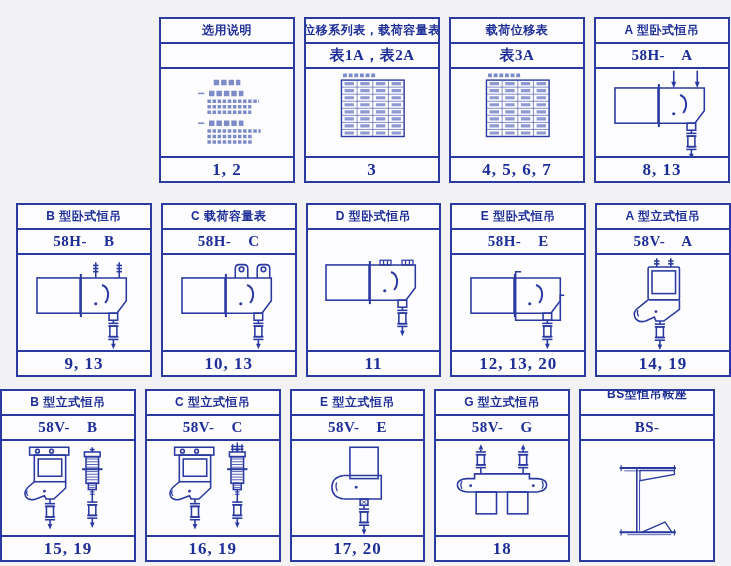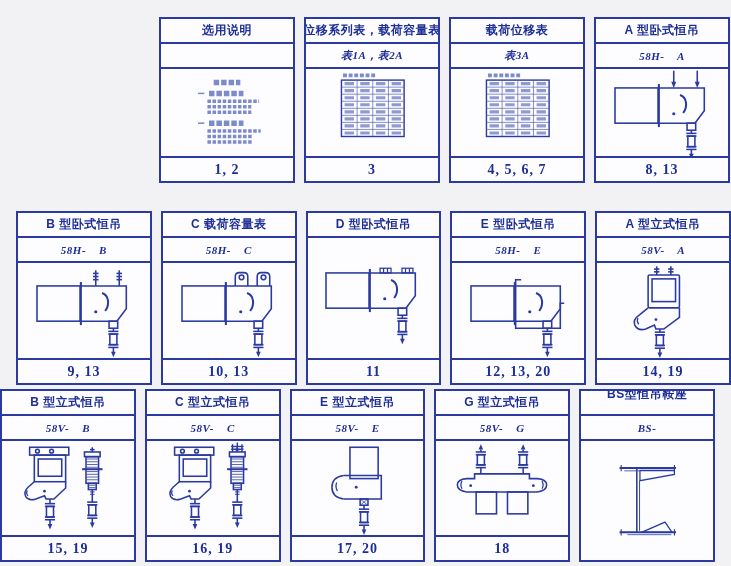--- a/index.html
+++ b/index.html
@@ -5,43 +5,43 @@
   :root{
     --ink:#2b3aa0; --text:#1e2e97; --bg:#f2f1f4; --card:#fdfdff; --faint:#7e8bc9;
   }
   html,body{margin:0;padding:0;}
   body{
     width:731px;height:566px;background:var(--bg);
     font-family:"Liberation Sans", sans-serif;position:relative;overflow:hidden;
   }
   .row{position:absolute;display:flex;gap:9px;}
   .row1{top:17px;left:159px;width:571px;height:166px;}
-  .row2{top:203px;left:16px;width:715px;height:174px;margin-top:8px;}
+  .row2{top:203px;left:16px;width:715px;height:174px;}
   .row3{top:389px;left:0;width:715px;height:173px;}
   .card{
     flex:1;display:flex;flex-direction:column;background:var(--card);
     border:2px solid var(--ink);box-sizing:border-box;min-width:0;
   }
   .ct{
     height:23px;flex:0 0 23px;border-bottom:2px solid var(--ink);
     display:flex;align-items:center;justify-content:center;
     font-size:12px;font-weight:bold;color:var(--text);letter-spacing:.5px;white-space:nowrap;overflow:hidden;
   }
   .ct.u span{border-bottom:1.5px solid var(--text);padding-bottom:16px;}
   .cs{
     height:23px;flex:0 0 23px;border-bottom:2px solid var(--ink);
     display:flex;align-items:center;justify-content:center;
-    font-family:"Liberation Serif", serif;font-size:11px;font-weight:600;
-    color:var(--text);white-space:pre;letter-spacing:.5px;font-style:italic;
+    font-family:"Liberation Serif", serif;font-size:15px;font-weight:600;
+    color:var(--text);white-space:pre;letter-spacing:.5px;
   }
   .cb{flex:1;display:flex;align-items:center;justify-content:center;overflow:hidden;}
   .cf{
     height:23px;flex:0 0 23px;border-top:2px solid var(--ink);
     display:flex;align-items:center;justify-content:center;
-    font-family:"Liberation Serif", serif;font-size:14px;font-weight:600;
+    font-family:"Liberation Serif", serif;font-size:17px;font-weight:600;
     color:var(--text);letter-spacing:1px;
   }
   svg.dwg{width:120px;height:94px;color:var(--ink);display:block;}
   .defs{position:absolute;width:0;height:0;}
 </style>
 </head>
 <body>
 
 <svg class="defs" aria-hidden="true">
   <defs>

